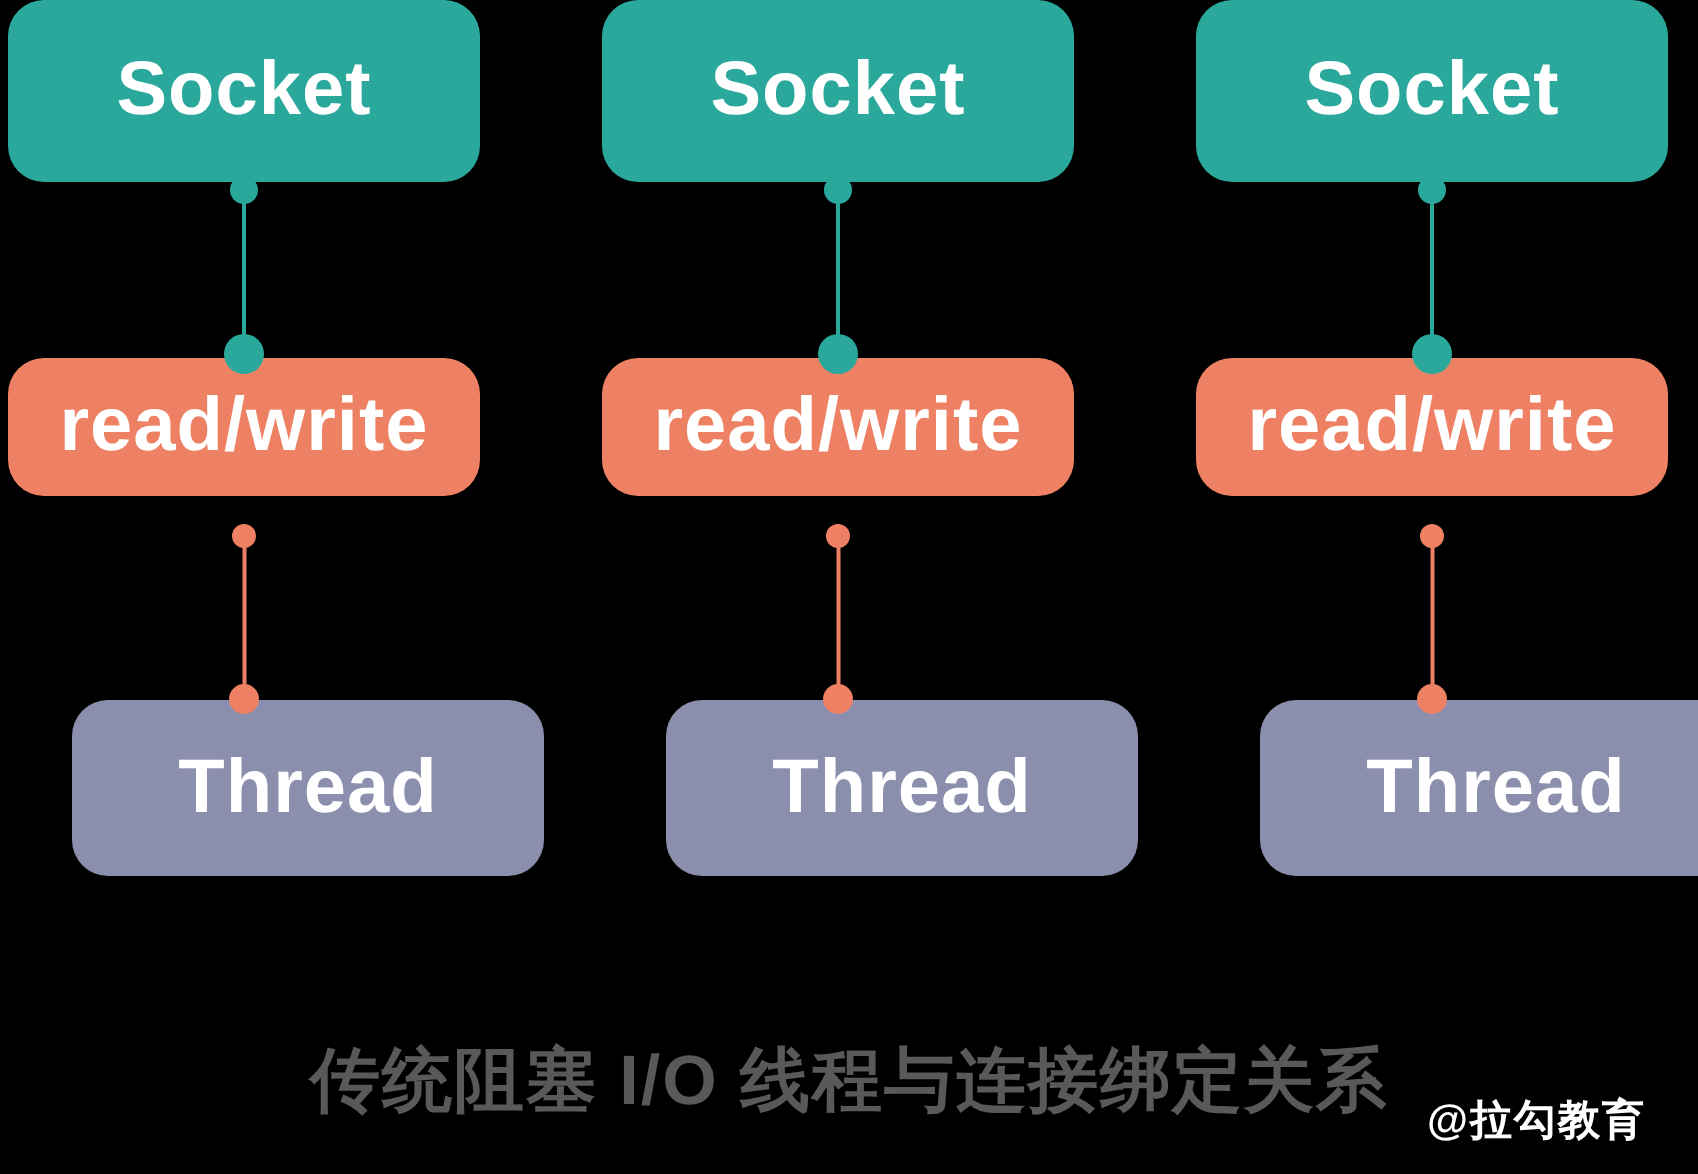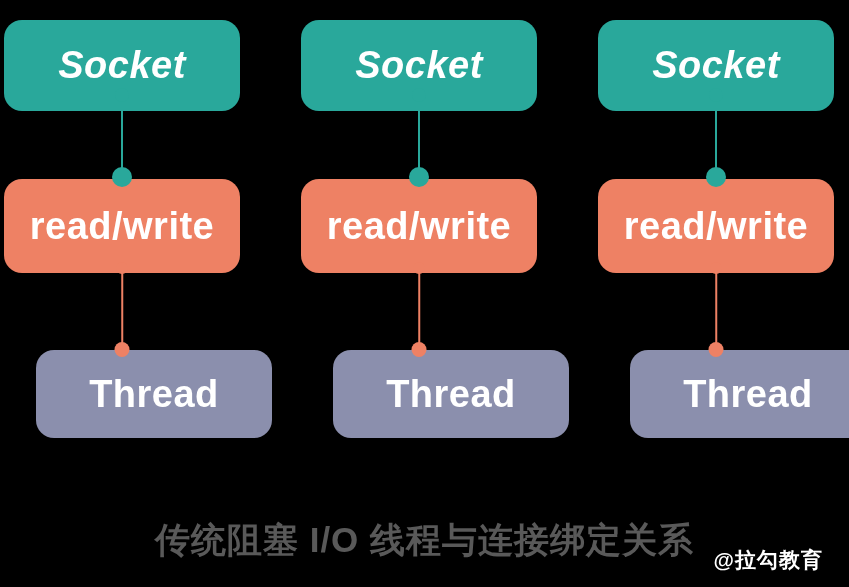--- a/index.html
+++ b/index.html
@@ -27,22 +27,22 @@
     width: 236px;
     border-radius: 18px;
     display: flex;
     align-items: center;
     justify-content: center;
     color: var(--boxtext, #fff);
     font-weight: bold;
     font-size: 38px;
     letter-spacing: 0.5px;
   }
-  .socket  { top: 20px;   height: 91px; background: var(--teal); font-style: italic; }
-  .rw      { top: 179px; height: 94px; background: var(--orange); }
+  .socket  { top: 0;   height: 91px; background: var(--teal); }
+  .rw      { top: 179px; height: 69px; background: var(--orange); }
   .thread  { top: 350px; height: 88px; background: var(--slate); margin-left: 32px; }
   .conn {
     position: absolute;
     left: 0;
     width: 236px;
     z-index: 2;
   }
   .conn-1 { top: 95px;  height: 84px; }
   .conn-2 { top: 268px; height: 82px; }
   .conn .line {

